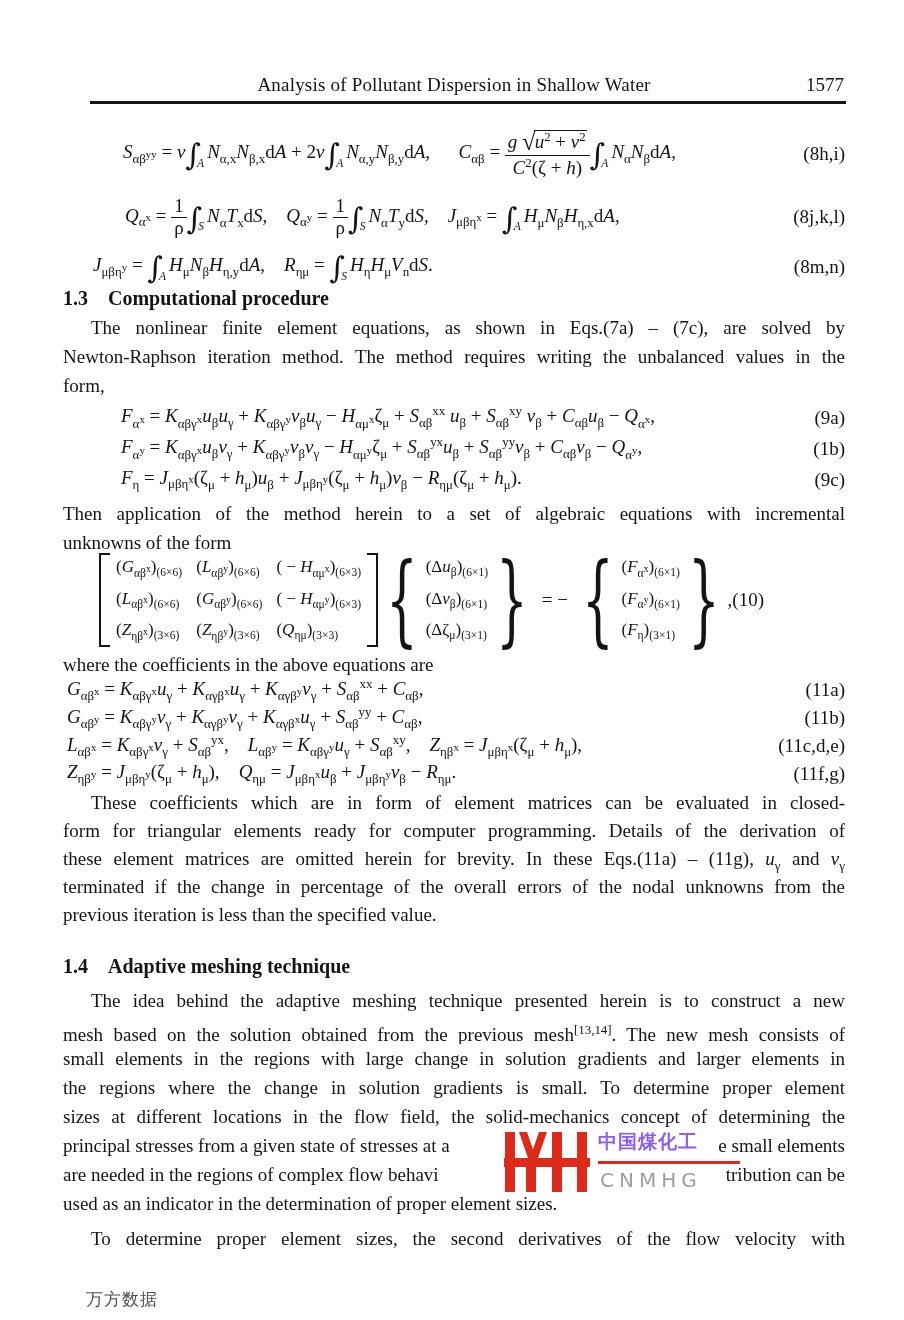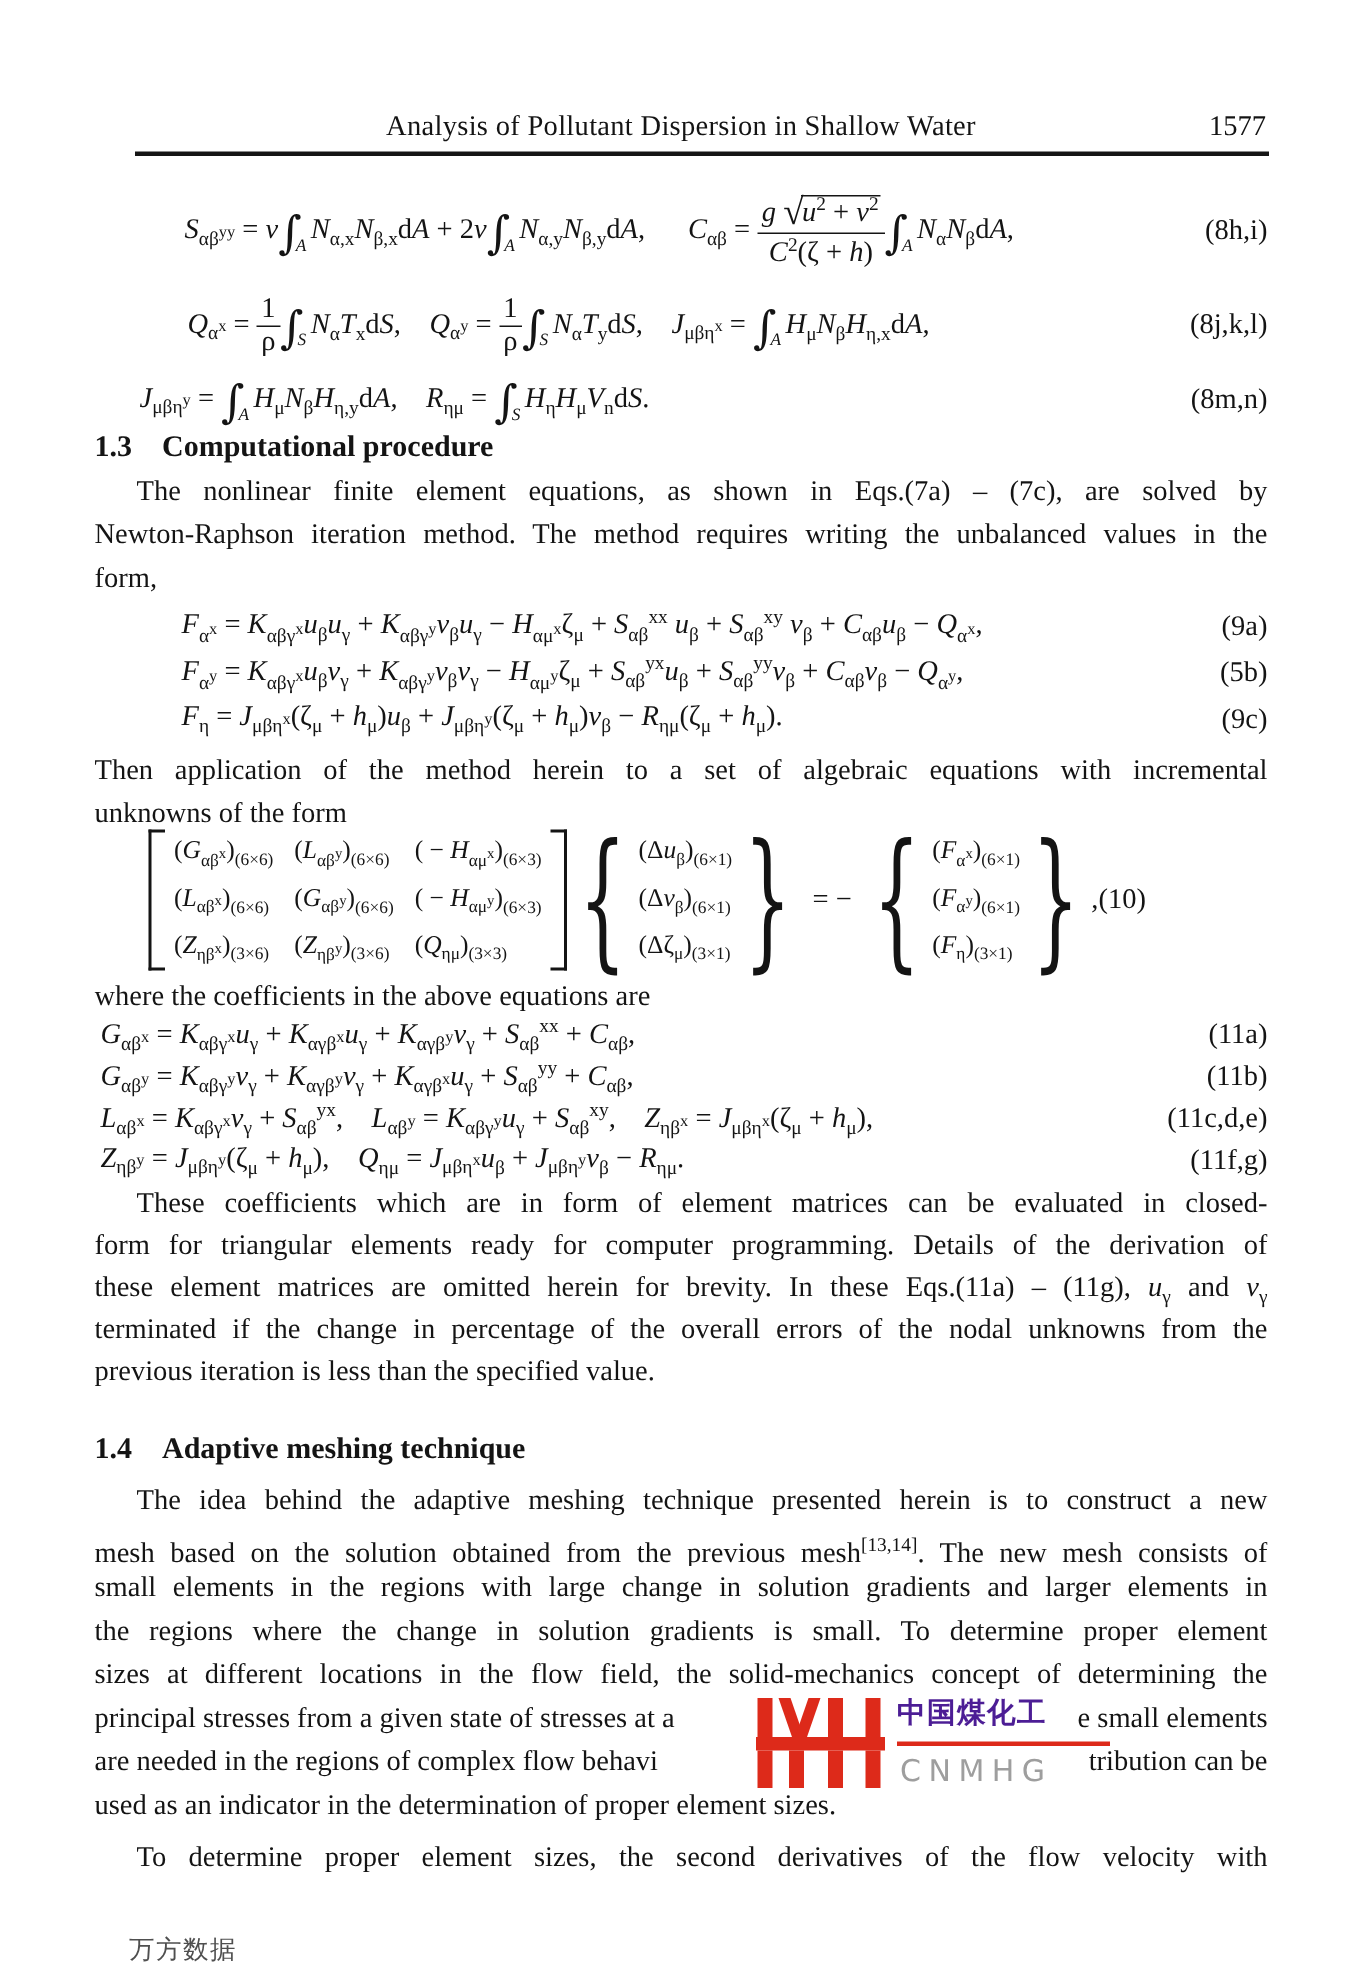--- a/index.html
+++ b/index.html
@@ -40,21 +40,21 @@
   .mx{display:grid;grid-template-columns:auto auto auto;column-gap:14px;row-gap:9px;padding:5px 6px;}
   .mx .c{font-size:17px;white-space:nowrap;text-align:left;}
   .vec{display:flex;flex-direction:column;row-gap:9px;align-items:flex-start;padding:2px 0;}
   .vec .c{font-size:17px;white-space:nowrap;}
   .brace{font-size:100px;line-height:88px;transform:scaleX(.5);font-family:"DejaVu Serif",serif;font-weight:200;margin:0 -8px;}
   .eqmid{margin:0 6px;white-space:nowrap;}
   
   .wm{position:absolute;left:502px;top:1124px;width:214px;height:76px;}
   .wm-logo{position:absolute;left:0;top:4px;}
   .wm-cn{position:absolute;left:96px;top:5px;font-size:19px;font-weight:600;letter-spacing:1px;
-         color:#4c1d95;font-family:"DejaVu Sans",sans-serif;white-space:nowrap;}
+         color:#8b5cf6;font-family:"DejaVu Sans",sans-serif;white-space:nowrap;}
   .wm-rule{position:absolute;left:96px;top:37px;width:142px;height:3px;}
   .wm-en{position:absolute;left:98px;top:44px;font-size:20px;letter-spacing:5px;
          color:#9e9e9e;font-family:"DejaVu Sans",sans-serif;white-space:nowrap;}
   .wanfang{position:absolute;left:86px;top:1288px;font-size:17px;color:#4f4f4f;letter-spacing:1px;text-align:center;}
 </style>
 </head>
 <body>
 
 <div class="page">
 
@@ -85,21 +85,21 @@
     <div class="line ll">form,</div>
   </div>
 
   <div class="abs" style="top:402px;">
     <div class="eq" style="height:31px;">
       <span class="b" style="margin-left:58px;"><i>F</i><sub>α<sup>x</sup></sub> = <i>K</i><sub>αβγ<sup>x</sup></sub><i>u</i><sub>β</sub><i>u</i><sub>γ</sub> + <i>K</i><sub>αβγ<sup>y</sup></sub><i>v</i><sub>β</sub><i>u</i><sub>γ</sub> − <i>H</i><sub>αμ<sup>x</sup></sub>ζ<sub>μ</sub> + <i>S</i><sub>αβ</sub><sup>xx</sup> <i>u</i><sub>β</sub> + <i>S</i><sub>αβ</sub><sup>xy</sup> <i>v</i><sub>β</sub> + <i>C</i><sub>αβ</sub><i>u</i><sub>β</sub> − <i>Q</i><sub>α<sup>x</sup></sub>,</span>
       <span class="lab">(9a)</span>
     </div>
     <div class="eq" style="height:31px;">
       <span class="b" style="margin-left:58px;"><i>F</i><sub>α<sup>y</sup></sub> = <i>K</i><sub>αβγ<sup>x</sup></sub><i>u</i><sub>β</sub><i>v</i><sub>γ</sub> + <i>K</i><sub>αβγ<sup>y</sup></sub><i>v</i><sub>β</sub><i>v</i><sub>γ</sub> − <i>H</i><sub>αμ<sup>y</sup></sub>ζ<sub>μ</sub> + <i>S</i><sub>αβ</sub><sup>yx</sup><i>u</i><sub>β</sub> + <i>S</i><sub>αβ</sub><sup>yy</sup><i>v</i><sub>β</sub> + <i>C</i><sub>αβ</sub><i>v</i><sub>β</sub> − <i>Q</i><sub>α<sup>y</sup></sub>,</span>
-      <span class="lab">(5b)</span>
+      <span class="lab">(1b)</span>
     </div>
     <div class="eq" style="height:31px;">
       <span class="b" style="margin-left:58px;"><i>F</i><sub>η</sub> = <i>J</i><sub>μβη<sup>x</sup></sub>(ζ<sub>μ</sub> + <i>h</i><sub>μ</sub>)<i>u</i><sub>β</sub> + <i>J</i><sub>μβη<sup>y</sup></sub>(ζ<sub>μ</sub> + <i>h</i><sub>μ</sub>)<i>v</i><sub>β</sub> − <i>R</i><sub>ημ</sub>(ζ<sub>μ</sub> + <i>h</i><sub>μ</sub>).</span>
       <span class="lab">(9c)</span>
     </div>
   </div>
 
   <div class="abs" style="top:499px;">
     <div class="line jl">Then application of the method herein to a set of algebraic equations with incremental</div>
     <div class="line ll">unknowns of the form</div>

